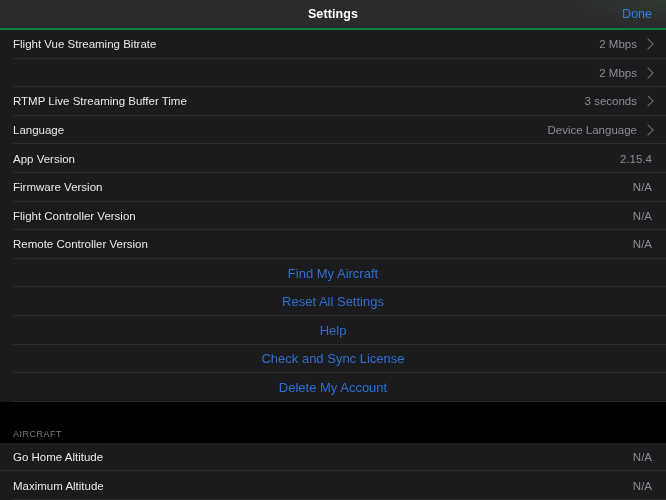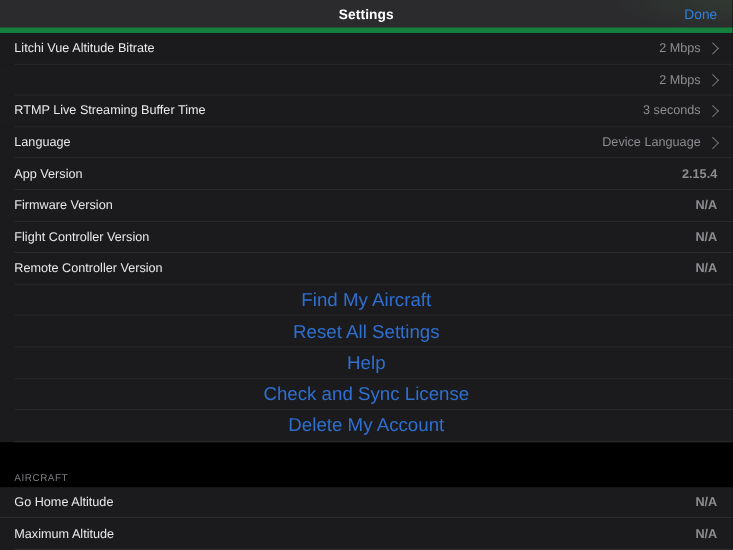--- a/index.html
+++ b/index.html
@@ -23,21 +23,21 @@
     display: flex;
     flex-direction: column;
   }
 
   
   .navbar {
     position: relative;
     height: 30px;
     flex: 0 0 30px;
     background: #2b2b2d;
-    border-bottom: 5px solid #15803d;
+    border-bottom: 2px solid #15803d;
     display: flex;
     align-items: center;
     justify-content: center;
     box-sizing: border-box;
   }
   .navbar::after {
     
     content: "";
     position: absolute;
     inset: 0;
@@ -108,21 +108,21 @@
   .chevron {
     display: inline-block;
     width: 7px;
     height: 7px;
     border-right: 1.2px solid #6e6e73;
     border-top: 1.2px solid #6e6e73;
     transform: rotate(45deg);
     margin-right: 1px;
     flex: 0 0 auto;
   }
-  .row.no-chevron .row-right { padding-right: 1px; font-weight: bold; }
+  .row.no-chevron .row-right { padding-right: 1px; }
 
   
   .action-row {
     position: relative;
     height: 28.6px;
     display: flex;
     align-items: center;
     justify-content: center;
     background: #1b1b1d;
     cursor: pointer;
@@ -131,21 +131,21 @@
   .action-row::after {
     content: "";
     position: absolute;
     left: 13px;
     right: 0;
     bottom: 0;
     height: 1px;
     background: #2c2c2e;
   }
   .action-label {
-    font-size: 17px;
+    font-size: 13px;
     color: #2f6fd0;
   }
 
   
   .section-gap {
     background: #000000;
     height: 18px;
   }
   .section-header {
     background: #000000;
@@ -167,21 +167,21 @@
 
 <div id="app">
 
   <div class="navbar">
     <div class="nav-title">Settings</div>
     <div class="nav-done">Done</div>
   </div>
 
   <div class="list-group" id="settings-list">
       <div class="row">
-        <span class="row-label">Litchi Vue Altitude Bitrate</span>
+        <span class="row-label">Flight Vue Streaming Bitrate</span>
         <span class="row-right">
           <span class="row-value">2 Mbps</span>
           <span class="chevron"></span>
         </span>
       </div>
       <div class="row">
         <span class="row-right">
           <span class="row-value">2 Mbps</span>
           <span class="chevron"></span>
         </span>

